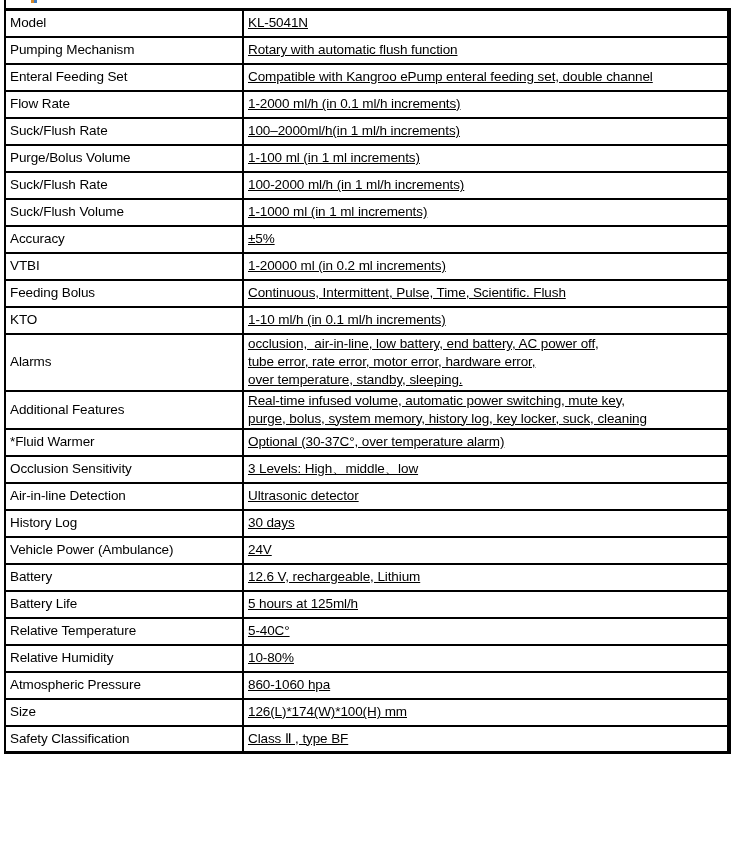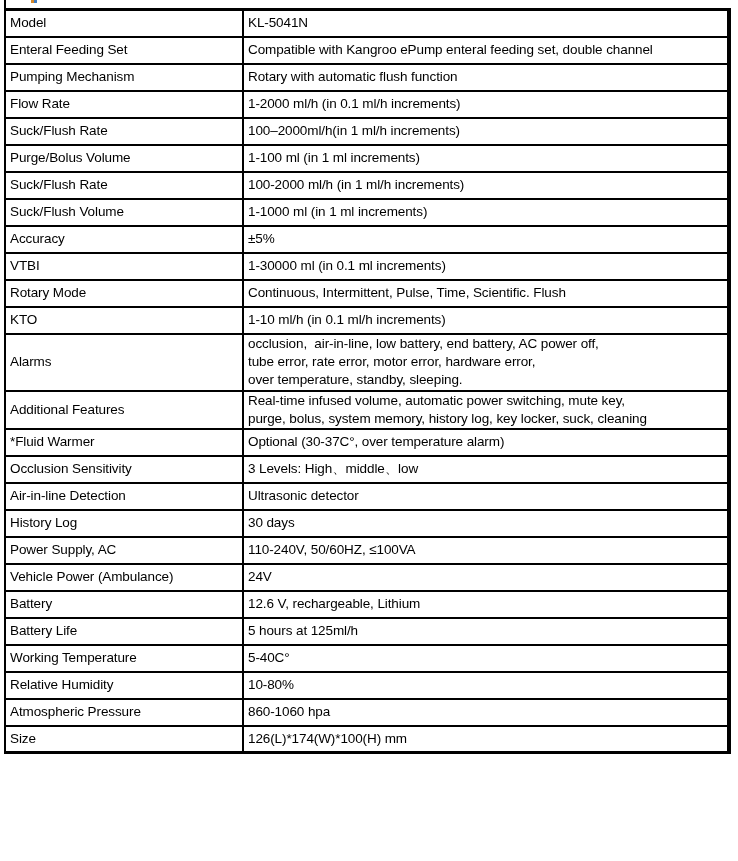--- a/index.html
+++ b/index.html
@@ -16,47 +16,47 @@
     position:absolute; left:4px; top:8px; width:727px;
     border-collapse:collapse; table-layout:fixed; background:#fff;
     border:2px solid #000; border-top-width:3px; border-right-width:4px; border-bottom-width:3px;
   }
   table.spec td {
     border:2px solid #000;
     font-size:13.5px; line-height:18px; letter-spacing:-0.1px;
     vertical-align:middle; padding:0 2px 0 4px; overflow:hidden;
   }
   td.label { width:230px; }
-  td.val { padding-left:5px; white-space:pre-line; }
+  td.val { padding-left:5px; white-space:pre-line;text-decoration:underline; }
   tr { height:27px; }
   tr.h3 { height:57px; }
   tr.h2 { height:28px; }
 </style>
 </head>
 <body>
 
 <div class="frag">
   <div class="frag-stub"></div>
   <div class="frag-orange"></div>
   <div class="frag-blue"></div>
 </div>
 
 <table class="spec">
   <tbody>
     <tr>
         <td class="label">Model</td>
         <td class="val">KL-5041N</td>
       </tr>
     <tr>
+        <td class="label">Pumping Mechanism</td>
+        <td class="val">Rotary with automatic flush function</td>
+      </tr>
+    <tr>
         <td class="label">Enteral Feeding Set</td>
         <td class="val">Compatible with Kangroo ePump enteral feeding set, double channel</td>
-      </tr>
-    <tr>
-        <td class="label">Pumping Mechanism</td>
-        <td class="val">Rotary with automatic flush function</td>
       </tr>
     <tr>
         <td class="label">Flow Rate</td>
         <td class="val">1-2000 ml/h (in 0.1 ml/h increments)</td>
       </tr>
     <tr>
         <td class="label">Suck/Flush Rate</td>
         <td class="val">100–2000ml/h(in 1 ml/h increments)</td>
       </tr>
     <tr>
@@ -70,24 +70,24 @@
     <tr>
         <td class="label">Suck/Flush Volume</td>
         <td class="val">1-1000 ml (in 1 ml increments)</td>
       </tr>
     <tr>
         <td class="label">Accuracy</td>
         <td class="val">±5%</td>
       </tr>
     <tr>
         <td class="label">VTBI</td>
-        <td class="val">1-30000 ml (in 0.1 ml increments)</td>
+        <td class="val">1-20000 ml (in 0.2 ml increments)</td>
       </tr>
     <tr>
-        <td class="label">Rotary Mode</td>
+        <td class="label">Feeding Bolus</td>
         <td class="val">Continuous, Intermittent, Pulse, Time, Scientific. Flush</td>
       </tr>
     <tr>
         <td class="label">KTO</td>
         <td class="val">1-10 ml/h (in 0.1 ml/h increments)</td>
       </tr>
     <tr class="h3">
         <td class="label">Alarms</td>
         <td class="val">occlusion,&nbsp; air-in-line, low battery, end battery, AC power off,
 tube error, rate error, motor error, hardware error,
@@ -108,45 +108,45 @@
       </tr>
     <tr>
         <td class="label">Air-in-line Detection</td>
         <td class="val">Ultrasonic detector</td>
       </tr>
     <tr>
         <td class="label">History Log</td>
         <td class="val">30 days</td>
       </tr>
     <tr>
-        <td class="label">Power Supply, AC</td>
-        <td class="val">110-240V, 50/60HZ, ≤100VA</td>
-      </tr>
-    <tr>
         <td class="label">Vehicle Power (Ambulance)</td>
         <td class="val">24V</td>
       </tr>
     <tr>
         <td class="label">Battery</td>
         <td class="val">12.6 V, rechargeable, Lithium</td>
       </tr>
     <tr>
         <td class="label">Battery Life</td>
         <td class="val">5 hours at 125ml/h</td>
       </tr>
     <tr>
-        <td class="label">Working Temperature</td>
+        <td class="label">Relative Temperature</td>
         <td class="val">5-40C°</td>
       </tr>
     <tr>
         <td class="label">Relative Humidity</td>
         <td class="val">10-80%</td>
       </tr>
     <tr>
         <td class="label">Atmospheric Pressure</td>
         <td class="val">860-1060 hpa</td>
       </tr>
     <tr>
         <td class="label">Size</td>
         <td class="val">126(L)*174(W)*100(H) mm</td>
       </tr>
+    <tr>
+        <td class="label">Safety Classification</td>
+        <td class="val">Class Ⅱ , type BF</td>
+      </tr>
   </tbody>
 </table>
 
 </body></html>

